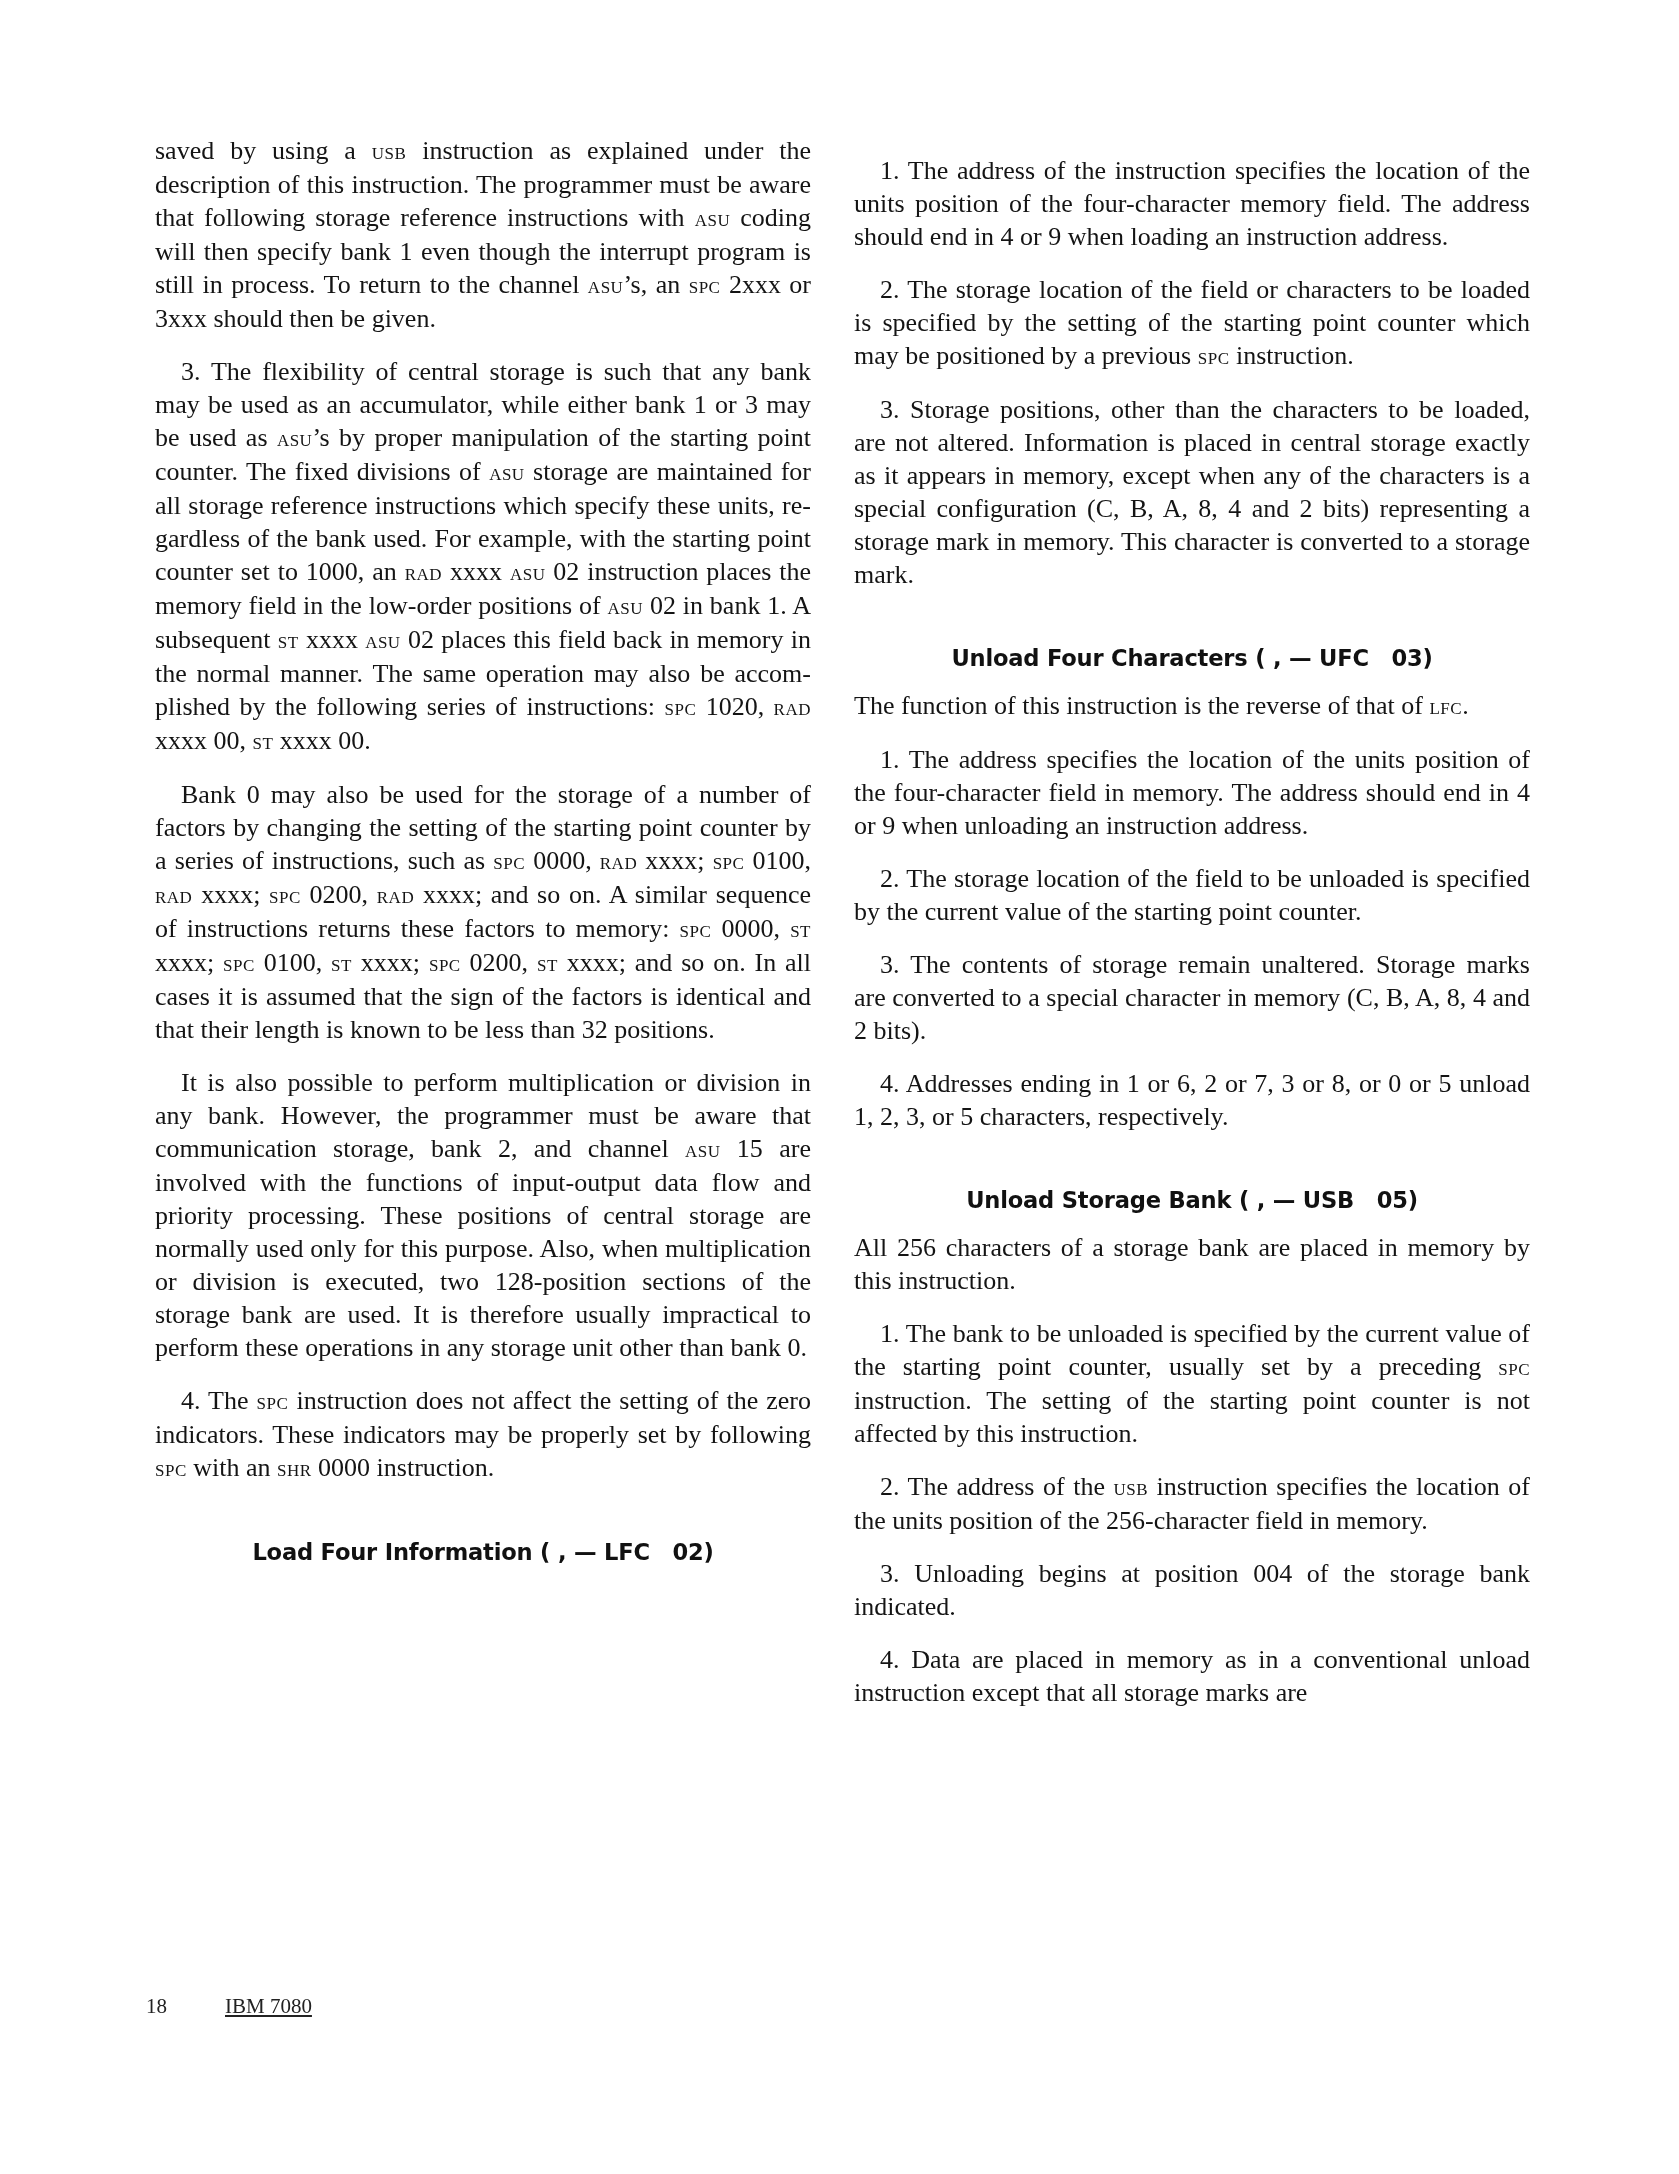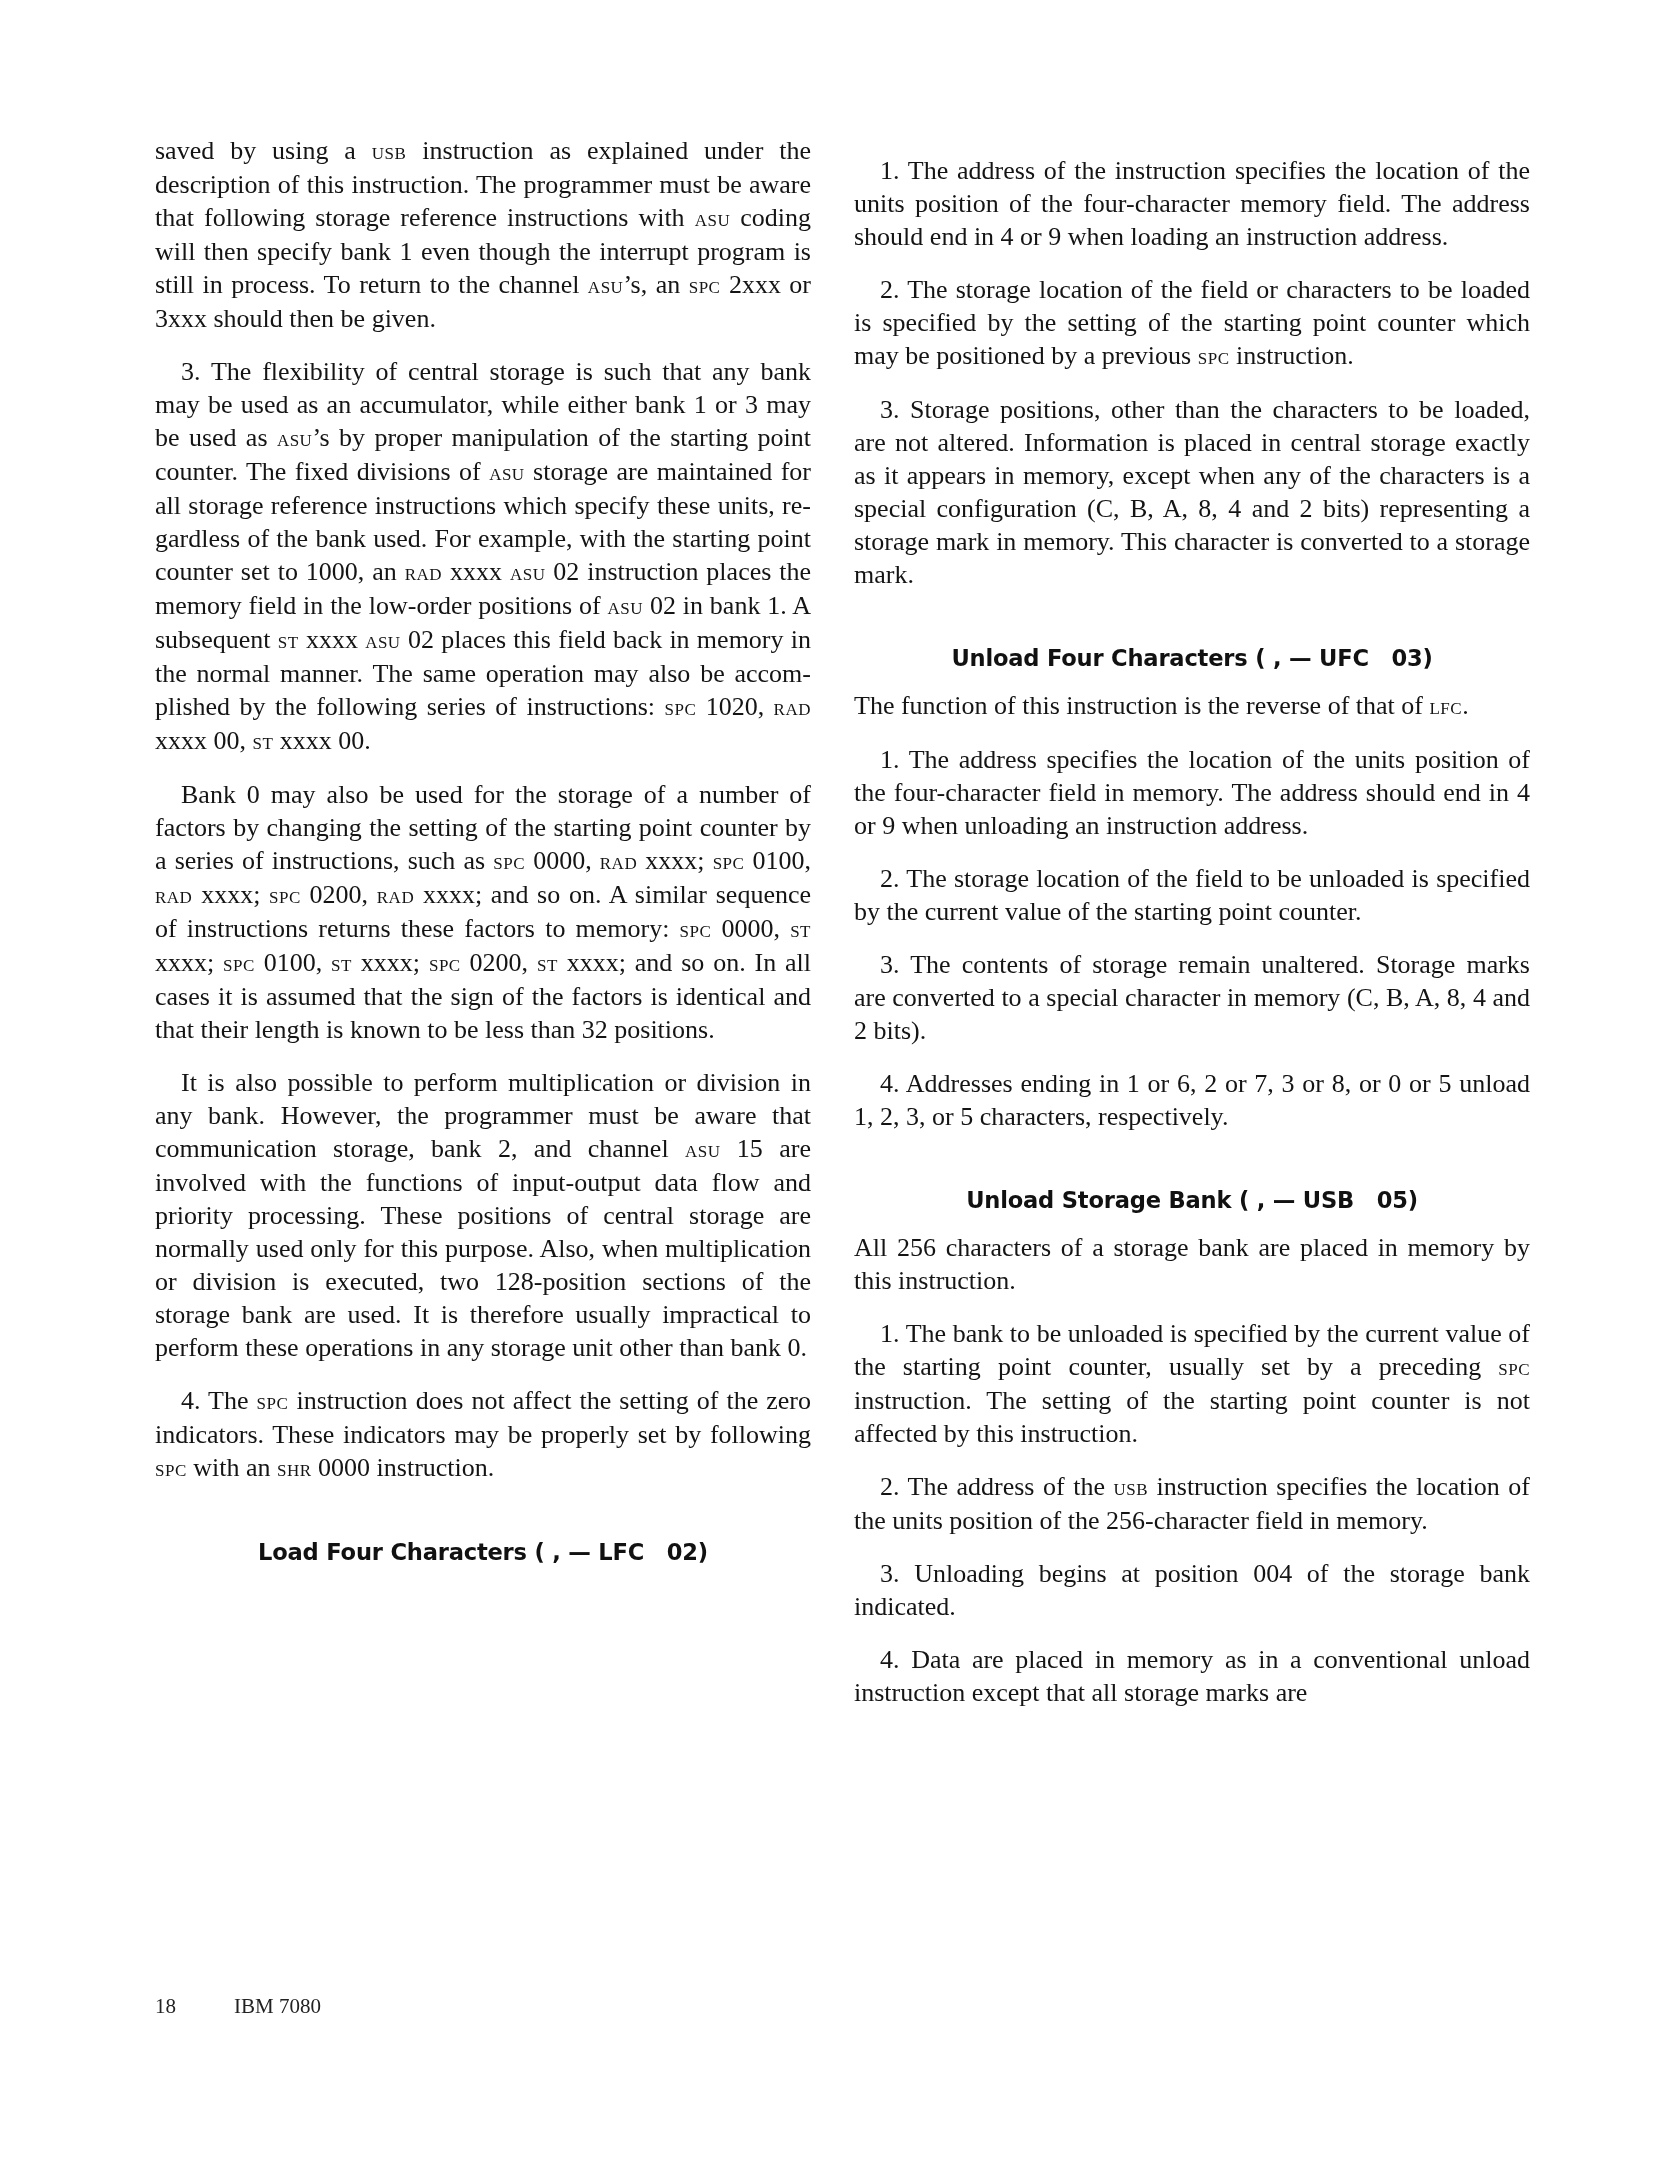--- a/index.html
+++ b/index.html
@@ -9,38 +9,38 @@
          font-family: "Liberation Serif", "DejaVu Serif", serif;
          font-size: 26px; line-height: 33px; text-align: justify; hyphens: manual; }
   .col.left { left: 155px; }
   .col.right { left: 854px; width: 676px; }
   p { margin: 0 0 8.5px 0; }
   p.indent { text-indent: 26px; margin-top: 20px; }
   .sc { font-variant: small-caps; text-transform: lowercase; letter-spacing: 0.5px; font-size: 0.92em; }
   h2 { font-family: "DejaVu Sans", "Liberation Sans", sans-serif; font-weight: bold; font-size: 22.6px;
        line-height: 28px; margin: 53px 0 17px 0; letter-spacing: -0.2px; color: #111; text-align: center; }
   h2 .code { margin-left: 22.6px; }
-  .footer { position: absolute; left: 155px; top: 1994px;
-            font-family: "Liberation Serif", "DejaVu Serif", serif; font-size: 21px; color: #222; }
+  .footer { position: absolute; left: 146px; top: 1994px;
+            font-family: "Liberation Serif", "DejaVu Serif", serif; font-size: 21px; color: #222; text-decoration: underline; }
   .footer .pg { display: inline-block; width: 79px; }
 </style>
 </head>
 <body>
 
 <div class="page">
 
   <div class="col left">
     <p>saved by using a <span class="sc">USB</span> instruction as explained under the description of this instruction. The programmer must be aware that following storage reference in­structions with <span class="sc">ASU</span> coding will then specify bank 1 even though the interrupt program is still in process. To return to the channel <span class="sc">ASU</span>’s, an <span class="sc">SPC</span> 2xxx or 3xxx should then be given.</p>
     <p class="indent">3. The flexibility of central storage is such that any bank may be used as an accumulator, while either bank 1 or 3 may be used as <span class="sc">ASU</span>’s by proper manipu­lation of the starting point counter. The fixed divi­sions of <span class="sc">ASU</span> storage are maintained for all storage reference instructions which specify these units, re­gardless of the bank used. For example, with the starting point counter set to 1000, an <span class="sc">RAD</span> xxxx <span class="sc">ASU</span> 02 instruction places the memory field in the low-order positions of <span class="sc">ASU</span> 02 in bank 1. A subsequent <span class="sc">ST</span> xxxx <span class="sc">ASU</span> 02 places this field back in memory in the normal manner. The same operation may also be accom­plished by the following series of instructions: <span class="sc">SPC</span> 1020, <span class="sc">RAD</span> xxxx 00, <span class="sc">ST</span> xxxx 00.</p>
     <p class="indent">Bank 0 may also be used for the storage of a num­ber of factors by changing the setting of the starting point counter by a series of instructions, such as <span class="sc">SPC</span> 0000, <span class="sc">RAD</span> xxxx; <span class="sc">SPC</span> 0100, <span class="sc">RAD</span> xxxx; <span class="sc">SPC</span> 0200, <span class="sc">RAD</span> xxxx; and so on. A similar sequence of instructions returns these factors to memory: <span class="sc">SPC</span> 0000, <span class="sc">ST</span> xxxx; <span class="sc">SPC</span> 0100, <span class="sc">ST</span> xxxx; <span class="sc">SPC</span> 0200, <span class="sc">ST</span> xxxx; and so on. In all cases it is assumed that the sign of the factors is iden­tical and that their length is known to be less than 32 positions.</p>
     <p class="indent">It is also possible to perform multiplication or divi­sion in any bank. However, the programmer must be aware that communication storage, bank 2, and chan­nel <span class="sc">ASU</span> 15 are involved with the functions of input-output data flow and priority processing. These posi­tions of central storage are normally used only for this purpose. Also, when multiplication or division is executed, two 128-position sections of the storage bank are used. It is therefore usually impractical to perform these operations in any storage unit other than bank 0.</p>
     <p class="indent">4. The <span class="sc">SPC</span> instruction does not affect the setting of the zero indicators. These indicators may be properly set by following <span class="sc">SPC</span> with an <span class="sc">SHR</span> 0000 instruc­tion.</p>
 
     <h2>
-      <span>Load Four Characters ( , — LFC</span><span class="code">02)</span>
+      <span>Load Four Information ( , — LFC</span><span class="code">02)</span>
     </h2>
   </div>
 
   <div class="col right">
     <p class="indent">1. The address of the instruction specifies the loca­tion of the units position of the four-character mem­ory field. The address should end in 4 or 9 when loading an instruction address.</p>
     <p class="indent">2. The storage location of the field or characters to be loaded is specified by the setting of the starting point counter which may be positioned by a previous <span class="sc">SPC</span> instruction.</p>
     <p class="indent">3. Storage positions, other than the characters to be loaded, are not altered. Information is placed in central storage exactly as it appears in memory, ex­cept when any of the characters is a special configura­tion (C, B, A, 8, 4 and 2 bits) representing a storage mark in memory. This character is converted to a storage mark.</p>
 
     <h2>
       <span>Unload Four Characters ( , — UFC</span><span class="code">03)</span>

